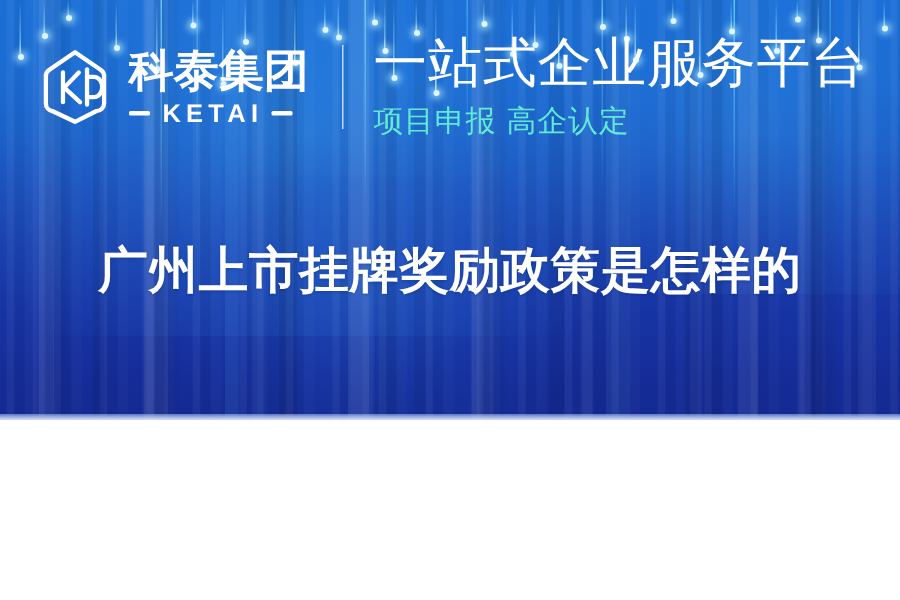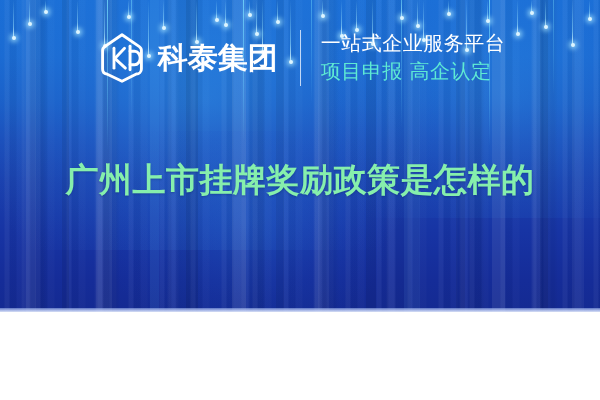--- a/index.html
+++ b/index.html
@@ -8,21 +8,21 @@
     padding: 0;
     background: #ffffff;
   }
   body {
     font-family: "Liberation Sans", "DejaVu Sans", sans-serif;
   }
 
   #banner {
     position: relative;
     width: 600px;
-    height: 312px;
+    height: 280px;
     overflow: hidden;
     background: #1543b0;
   }
 
   
   .bg-base {
     position: absolute;
     inset: 0;
     background: linear-gradient(180deg,
         #1a6ed6 0%,
@@ -252,21 +252,21 @@
   }
 
   .tagline {
     display: flex;
     flex-direction: column;
     justify-content: center;
   }
   .tagline-main {
     font-family: "DejaVu Sans", "Liberation Sans", sans-serif;
     font-weight: 400;
-    font-size: 20px;
+    font-size: 36px;
     line-height: 1.12;
     color: #ffffff;
     letter-spacing: 0.5px;
     white-space: nowrap;
   }
   .tagline-sub {
     font-family: "DejaVu Serif", "Liberation Serif", serif;
     font-weight: 400;
     font-size: 20px;
     line-height: 1.25;
@@ -285,21 +285,21 @@
     height: 56px;
     display: flex;
     align-items: center;
     justify-content: center;
   }
   .headline {
     font-family: "DejaVu Sans", "Liberation Sans", sans-serif;
     font-weight: 700;
     font-size: 33px;
     line-height: 1.1;
-    color: #86efac;
+    color: #ffffff;
     letter-spacing: 0.5px;
     white-space: nowrap;
     text-shadow: 0 1px 2px rgba(10,30,90,0.30);
   }
 </style>
 </head>
 <body>
 
 <div id="banner">
 
@@ -385,20 +385,25 @@
                      A6 6 0 0 1 11.5 18.5
                      Z"></path>
             <path d="M22.5 20.5 L22.5 44"></path>
             <path d="M35 20.5 L23.5 32.5 L36 44"></path>
             <path d="M41.5 18 L41.5 46"></path>
             <path d="M41.5 24 L47 24 A6.5 8 0 0 1 47 40 L41.5 40"></path>
           </g>
         </svg>
         <div class="logo-words">
           <div class="logo-cn">科泰集团</div>
+          <div class="logo-sub">
+            <span class="dash"></span>
+            <span class="logo-latin">KETAI</span>
+            <span class="dash"></span>
+          </div>
         </div>
       </div>
 
       <div class="divider"></div>
 
       <div class="tagline">
         <div class="tagline-main">一站式企业服务平台</div>
         <div class="tagline-sub">项目申报 高企认定</div>
       </div>
 

